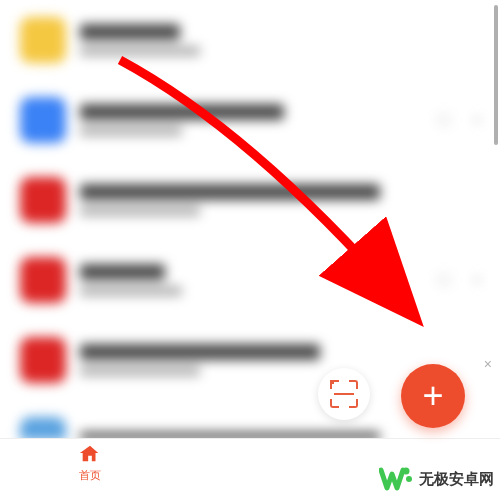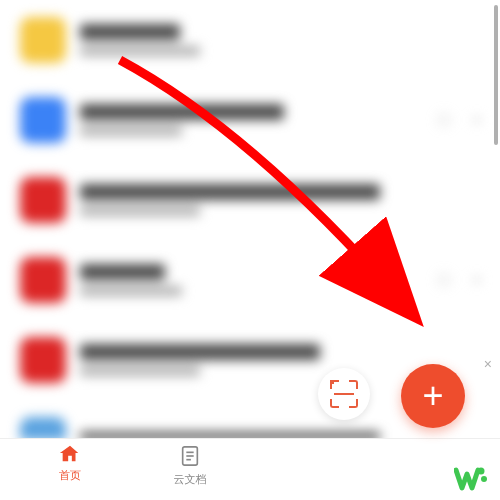--- a/index.html
+++ b/index.html
@@ -379,43 +379,33 @@
 <div class="bottom-nav">
   <div class="nav-item active">
     <div class="nav-icon-box home-icon">
       <svg width="22" height="22" viewBox="0 0 24 24">
           <path d="M12 3l9 8h-3v9h-4v-6h-4v6H4v-9H1z"></path>
         </svg>
     </div>
     <span class="nav-label">首页</span>
   </div>
   <div class="nav-item">
-    <div class="nav-icon-box doc-icon">
-      <svg width="20" height="22" viewBox="0 0 20 24">
-          <rect x="2" y="2" width="16" height="20" rx="2" stroke-width="1.8"></rect>
-          <line x1="6" y1="8" x2="14" y2="8" stroke-width="1.8"></line>
-          <line x1="6" y1="12" x2="14" y2="12" stroke-width="1.8"></line>
-          <line x1="6" y1="16" x2="11" y2="16" stroke-width="1.8"></line>
-        </svg>
-    </div>
-    <span class="nav-label">云文档</span>
-  </div>
-  <div class="nav-item">
     <div class="nav-icon-box"></div>
     <span class="nav-label"></span>
   </div>
   <div class="nav-item">
     <div class="nav-icon-box"></div>
     <span class="nav-label"></span>
   </div>
 </div>
 
 <div class="watermark">
   <div class="watermark-logo">
     <svg width="34" height="26" viewBox="0 0 34 26">
       <path d="M2 4 L8 22 L13 8 L18 22 L24 4" stroke="#3fc751" stroke-width="5" fill="none" stroke-linecap="round" stroke-linejoin="round"></path>
       <circle cx="27" cy="5" r="3.5" fill="#3fc751"></circle>
       <circle cx="30" cy="13" r="3" fill="#3fc751"></circle>
     </svg>
   </div>
   <div class="watermark-text">
+    <span class="watermark-title">无极安卓网</span>
   </div>
 </div>
 
 </body></html>

